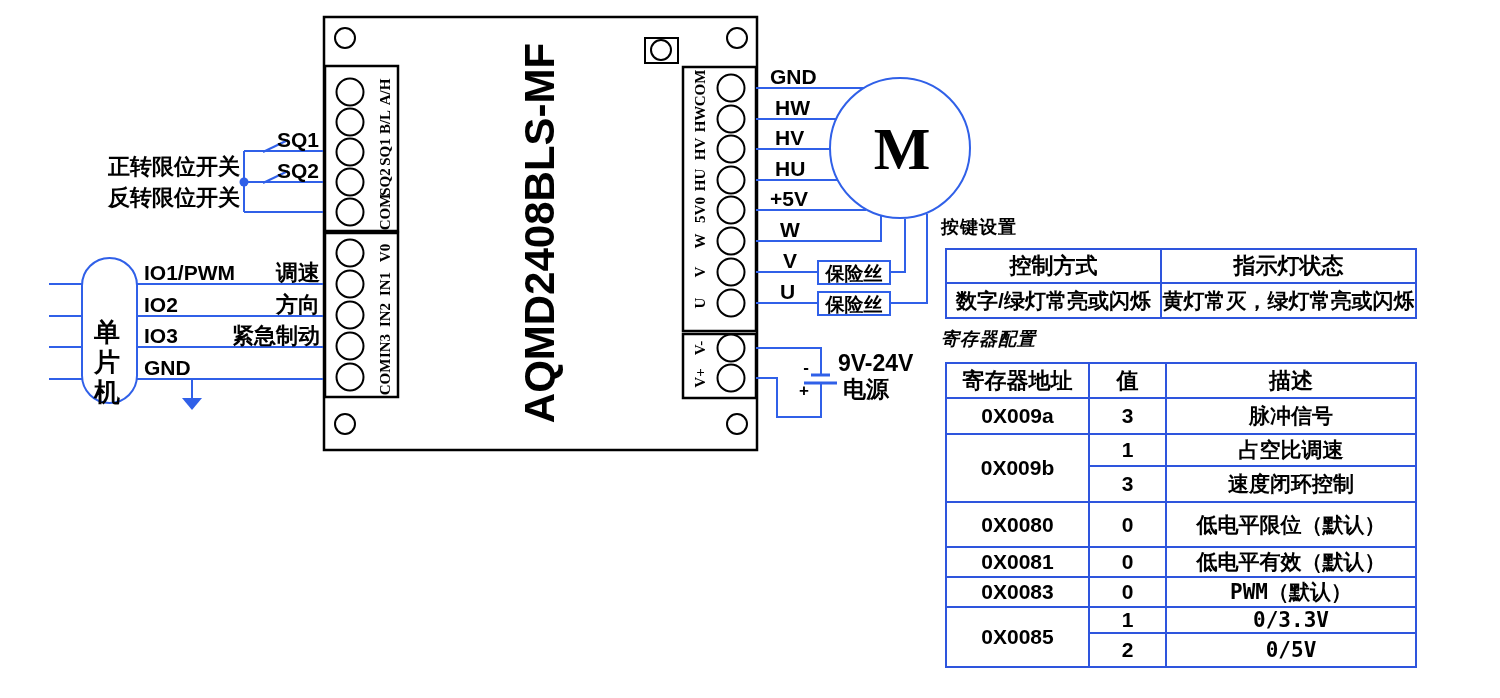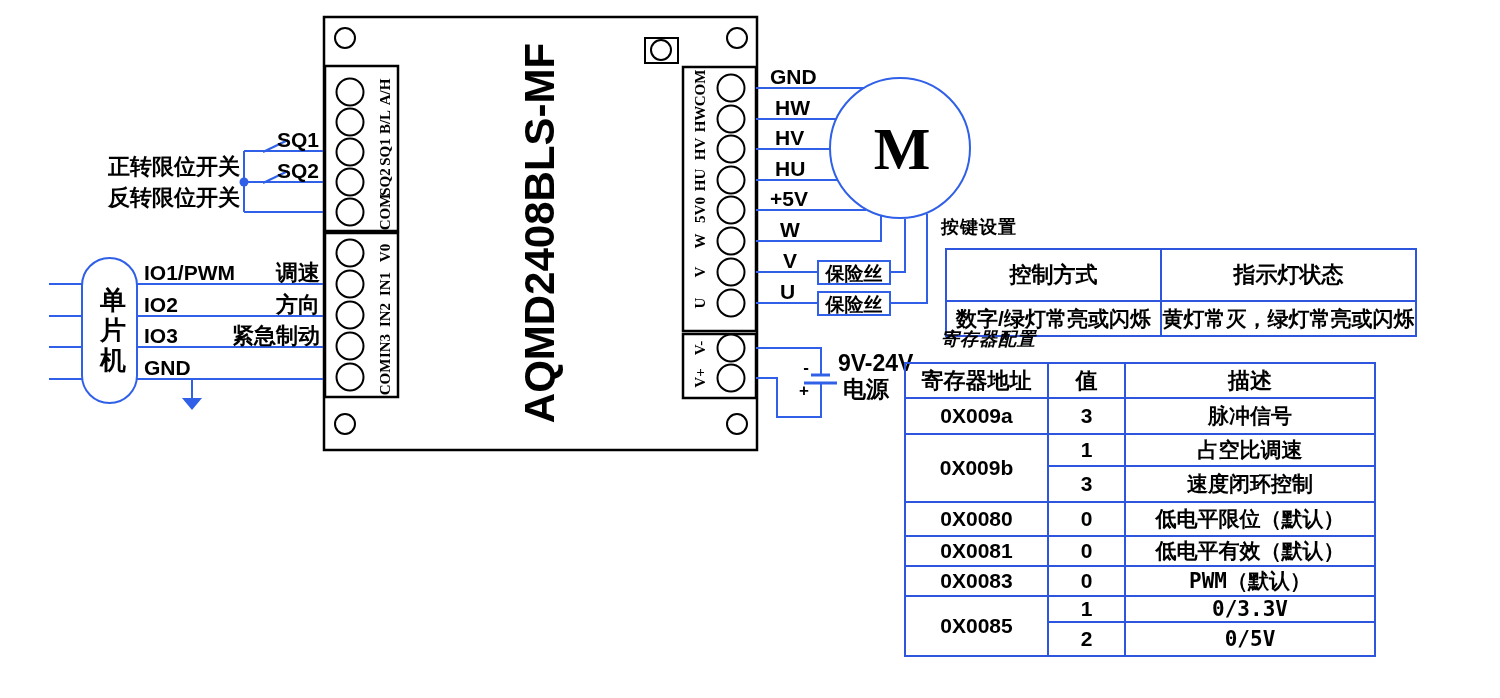--- a/index.html
+++ b/index.html
@@ -1,22 +1,22 @@
 <!DOCTYPE html>
 <html><head>
 <meta charset="utf-8">
 <style>
   html,body{margin:0;padding:0;background:#ffffff;}
   #canvas{position:relative;width:1500px;height:698px;background:#ffffff;overflow:hidden;
           font-family:"Liberation Sans",sans-serif;}
   #schematic{position:absolute;left:0;top:0;}
   .abs{position:absolute;}
   .title-cn{font-size:18px;font-weight:bold;color:#000;letter-spacing:1px;}
-  .mcu-vert{width:32px;font-size:26px;font-weight:bold;line-height:30px;text-align:right;
-            word-break:break-all;color:#000;}
+  .mcu-vert{width:32px;font-size:26px;font-weight:bold;line-height:30px;text-align:left;
+            word-break:break-all;color:#000;margin-top:32px;}
   table.tbl{border-collapse:collapse;table-layout:fixed;}
   table.tbl td,table.tbl th{border:2px solid #2e55dd;text-align:center;vertical-align:middle;
        font-weight:bold;color:#000;font-size:21px;padding:0;overflow:hidden;white-space:nowrap;}
   table.tbl th{font-size:22px;font-weight:bold;}
   .mono{font-family:"DejaVu Sans Mono",monospace;font-size:20px;}
   svg text{fill:#000;}
   .lbl-b{font-weight:bold;font-size:21px;font-family:"Liberation Sans",sans-serif;}
   .lbl-cn{font-weight:bold;font-size:22px;font-family:"Liberation Sans",sans-serif;}
   .term-lbl{font-weight:bold;font-size:15px;font-family:"Liberation Serif",serif;}
 </style>
@@ -194,34 +194,34 @@
 <div class="abs mcu-vert" style="left:94px;top:285px;">单片机</div>
 
 <div class="abs title-cn" style="left:941px;top:215px;">按键设置</div>
 
 <table class="tbl abs" style="left:945px;top:248px;width:470px;">
   <colgroup>
         <col style="width:215px">
         <col style="width:255px">
       </colgroup>
   <tbody>
-        <tr style="height:52px">
+        <tr style="height:34px">
     <th>控制方式</th>
     <th>指示灯状态</th>
   </tr>
   <tr style="height:35px">
     <td>数字/绿灯常亮或闪烁</td>
     <td>黄灯常灭，绿灯常亮或闪烁</td>
   </tr>
 </tbody>
     </table>
 
 <div class="abs title-cn" style="left:941px;top:327px;font-style:italic;">寄存器配置</div>
 
-<table class="tbl abs" style="left:904px;top:362px;width:470px;">
+<table class="tbl abs" style="left:945px;top:362px;width:470px;">
   <colgroup>
         <col style="width:143px">
         <col style="width:77px">
         <col style="width:250px">
       </colgroup>
   <tbody>
         <tr style="height:35px">
     <th>寄存器地址</th>
     <th>值</th>
     <th>描述</th>
@@ -233,21 +233,21 @@
   </tr>
   <tr style="height:32px">
     <td rowspan="2">0X009b</td>
     <td>1</td>
     <td>占空比调速</td>
   </tr>
   <tr style="height:36px">
     <td>3</td>
     <td>速度闭环控制</td>
   </tr>
-  <tr style="height:34px">
+  <tr style="height:45px">
     <td>0X0080</td>
     <td>0</td>
     <td>低电平限位（默认）</td>
   </tr>
   <tr style="height:27px">
     <td>0X0081</td>
     <td>0</td>
     <td>低电平有效（默认）</td>
   </tr>
   <tr style="height:30px">

